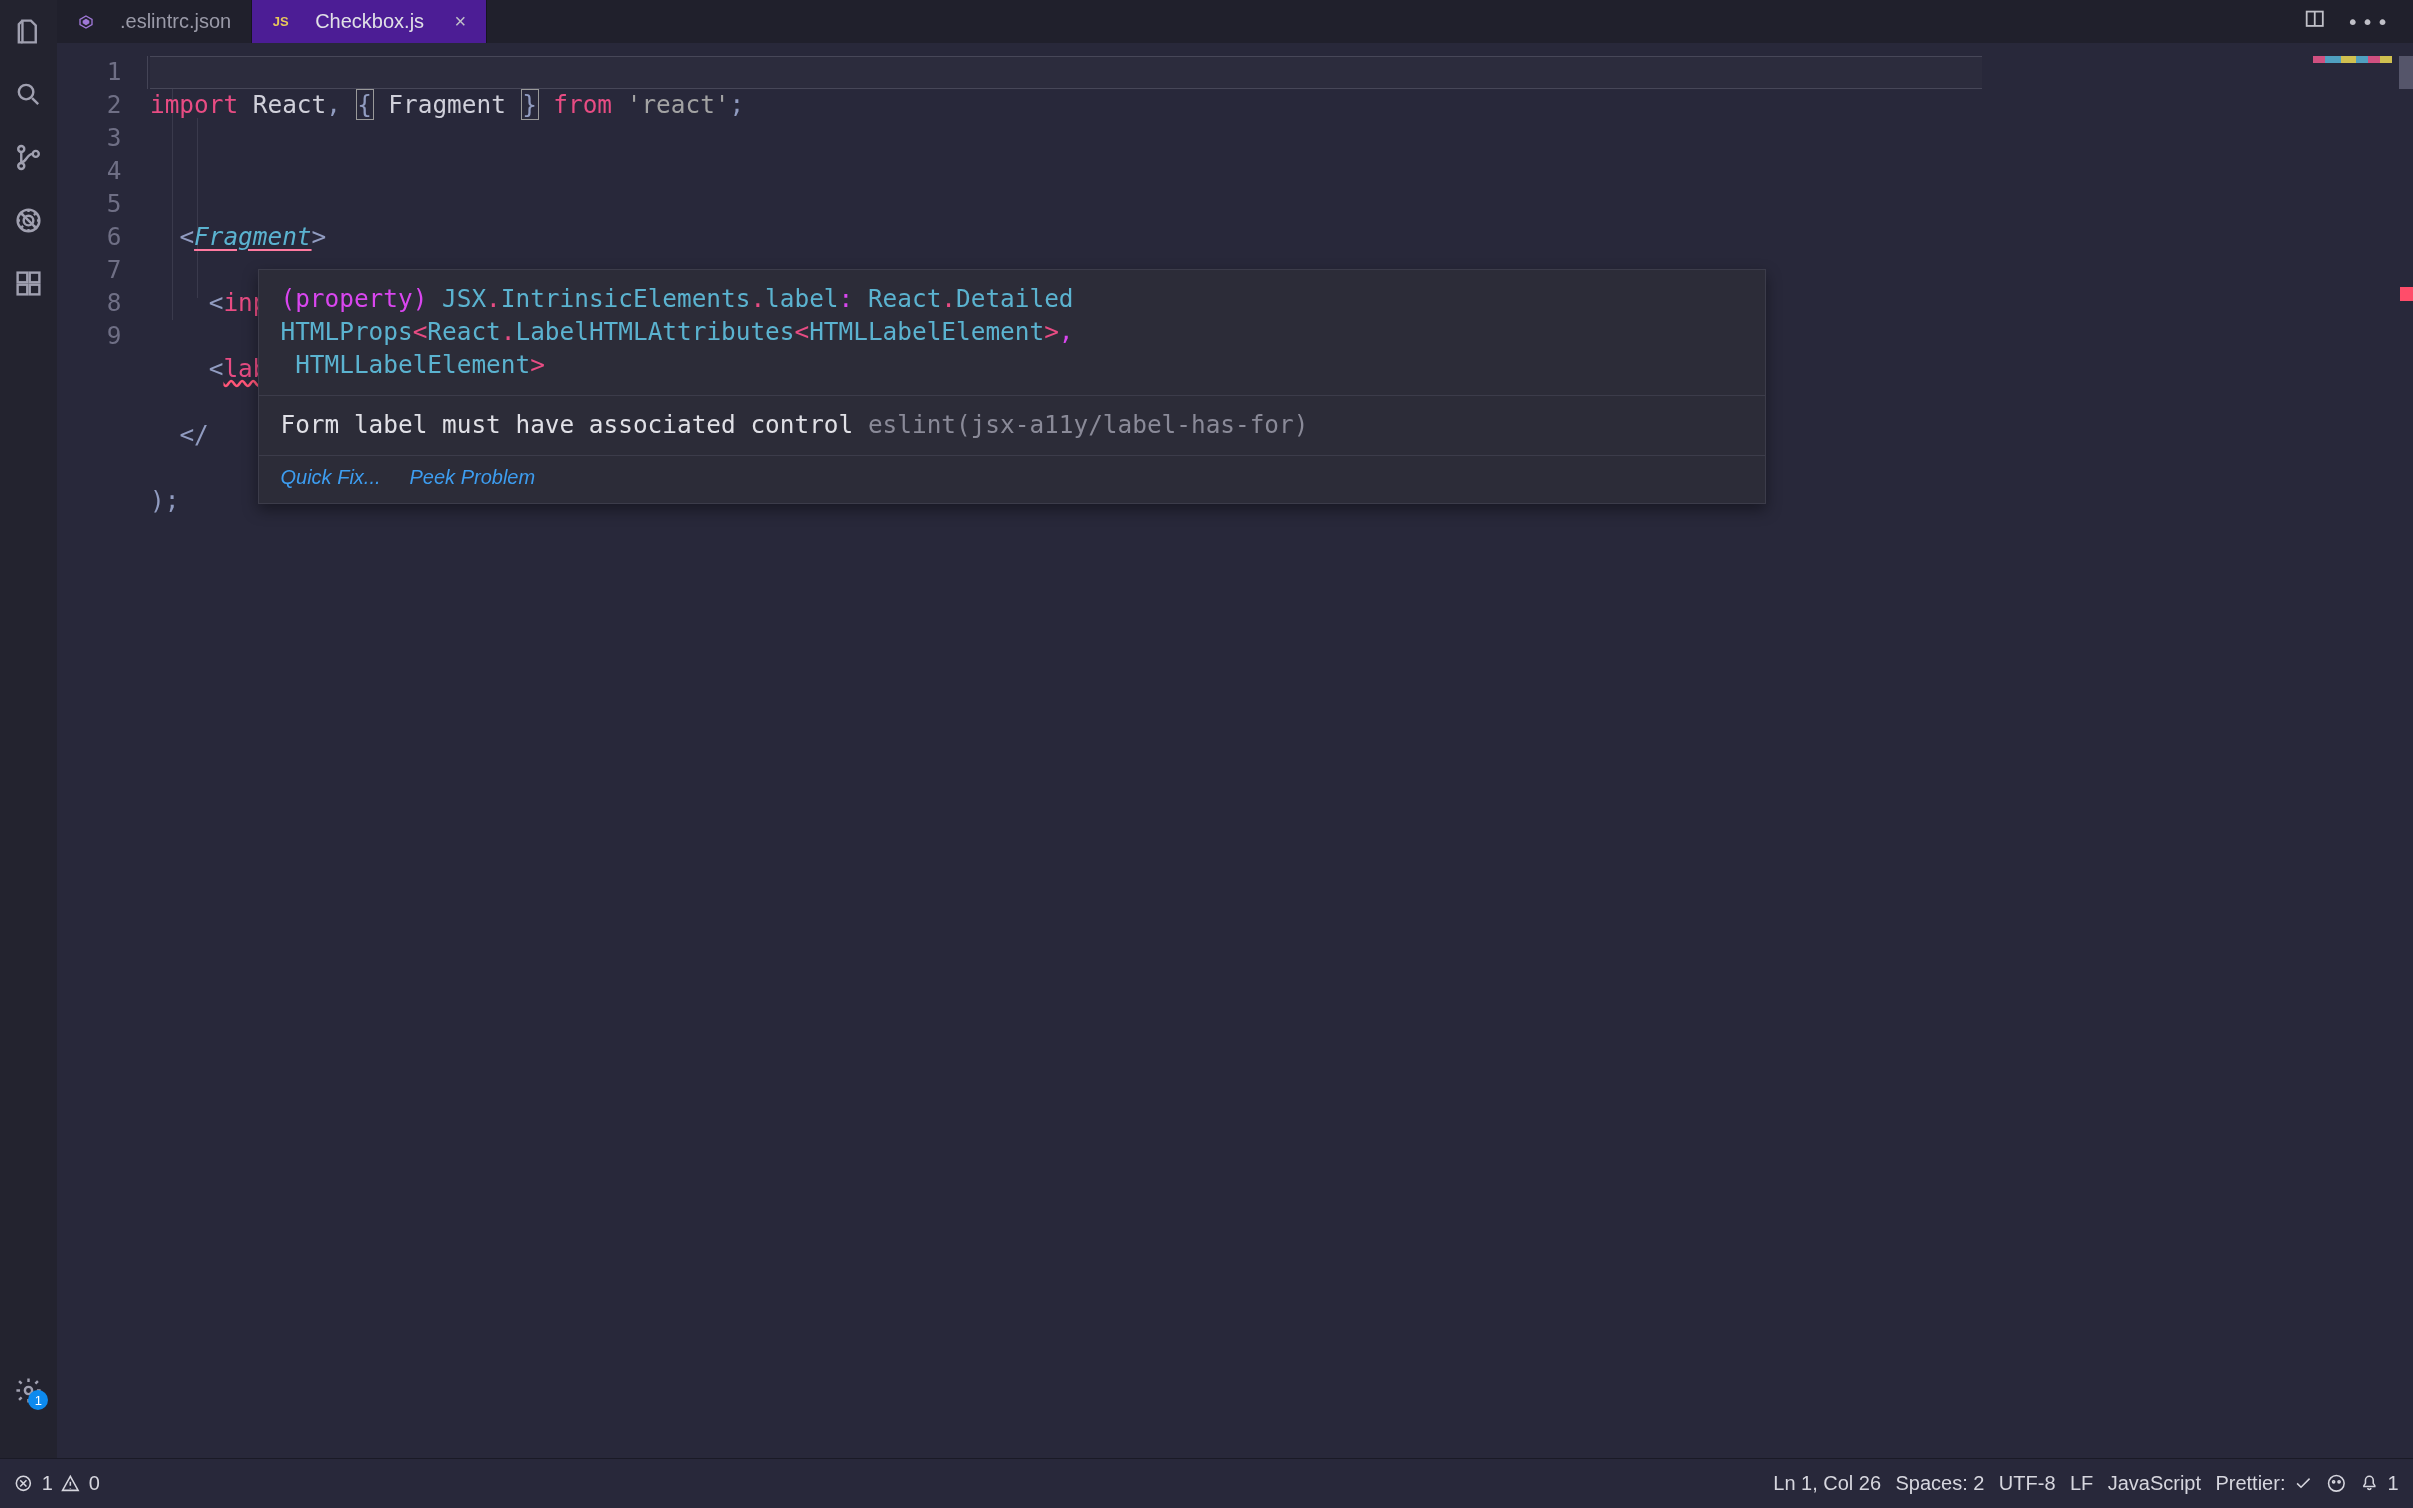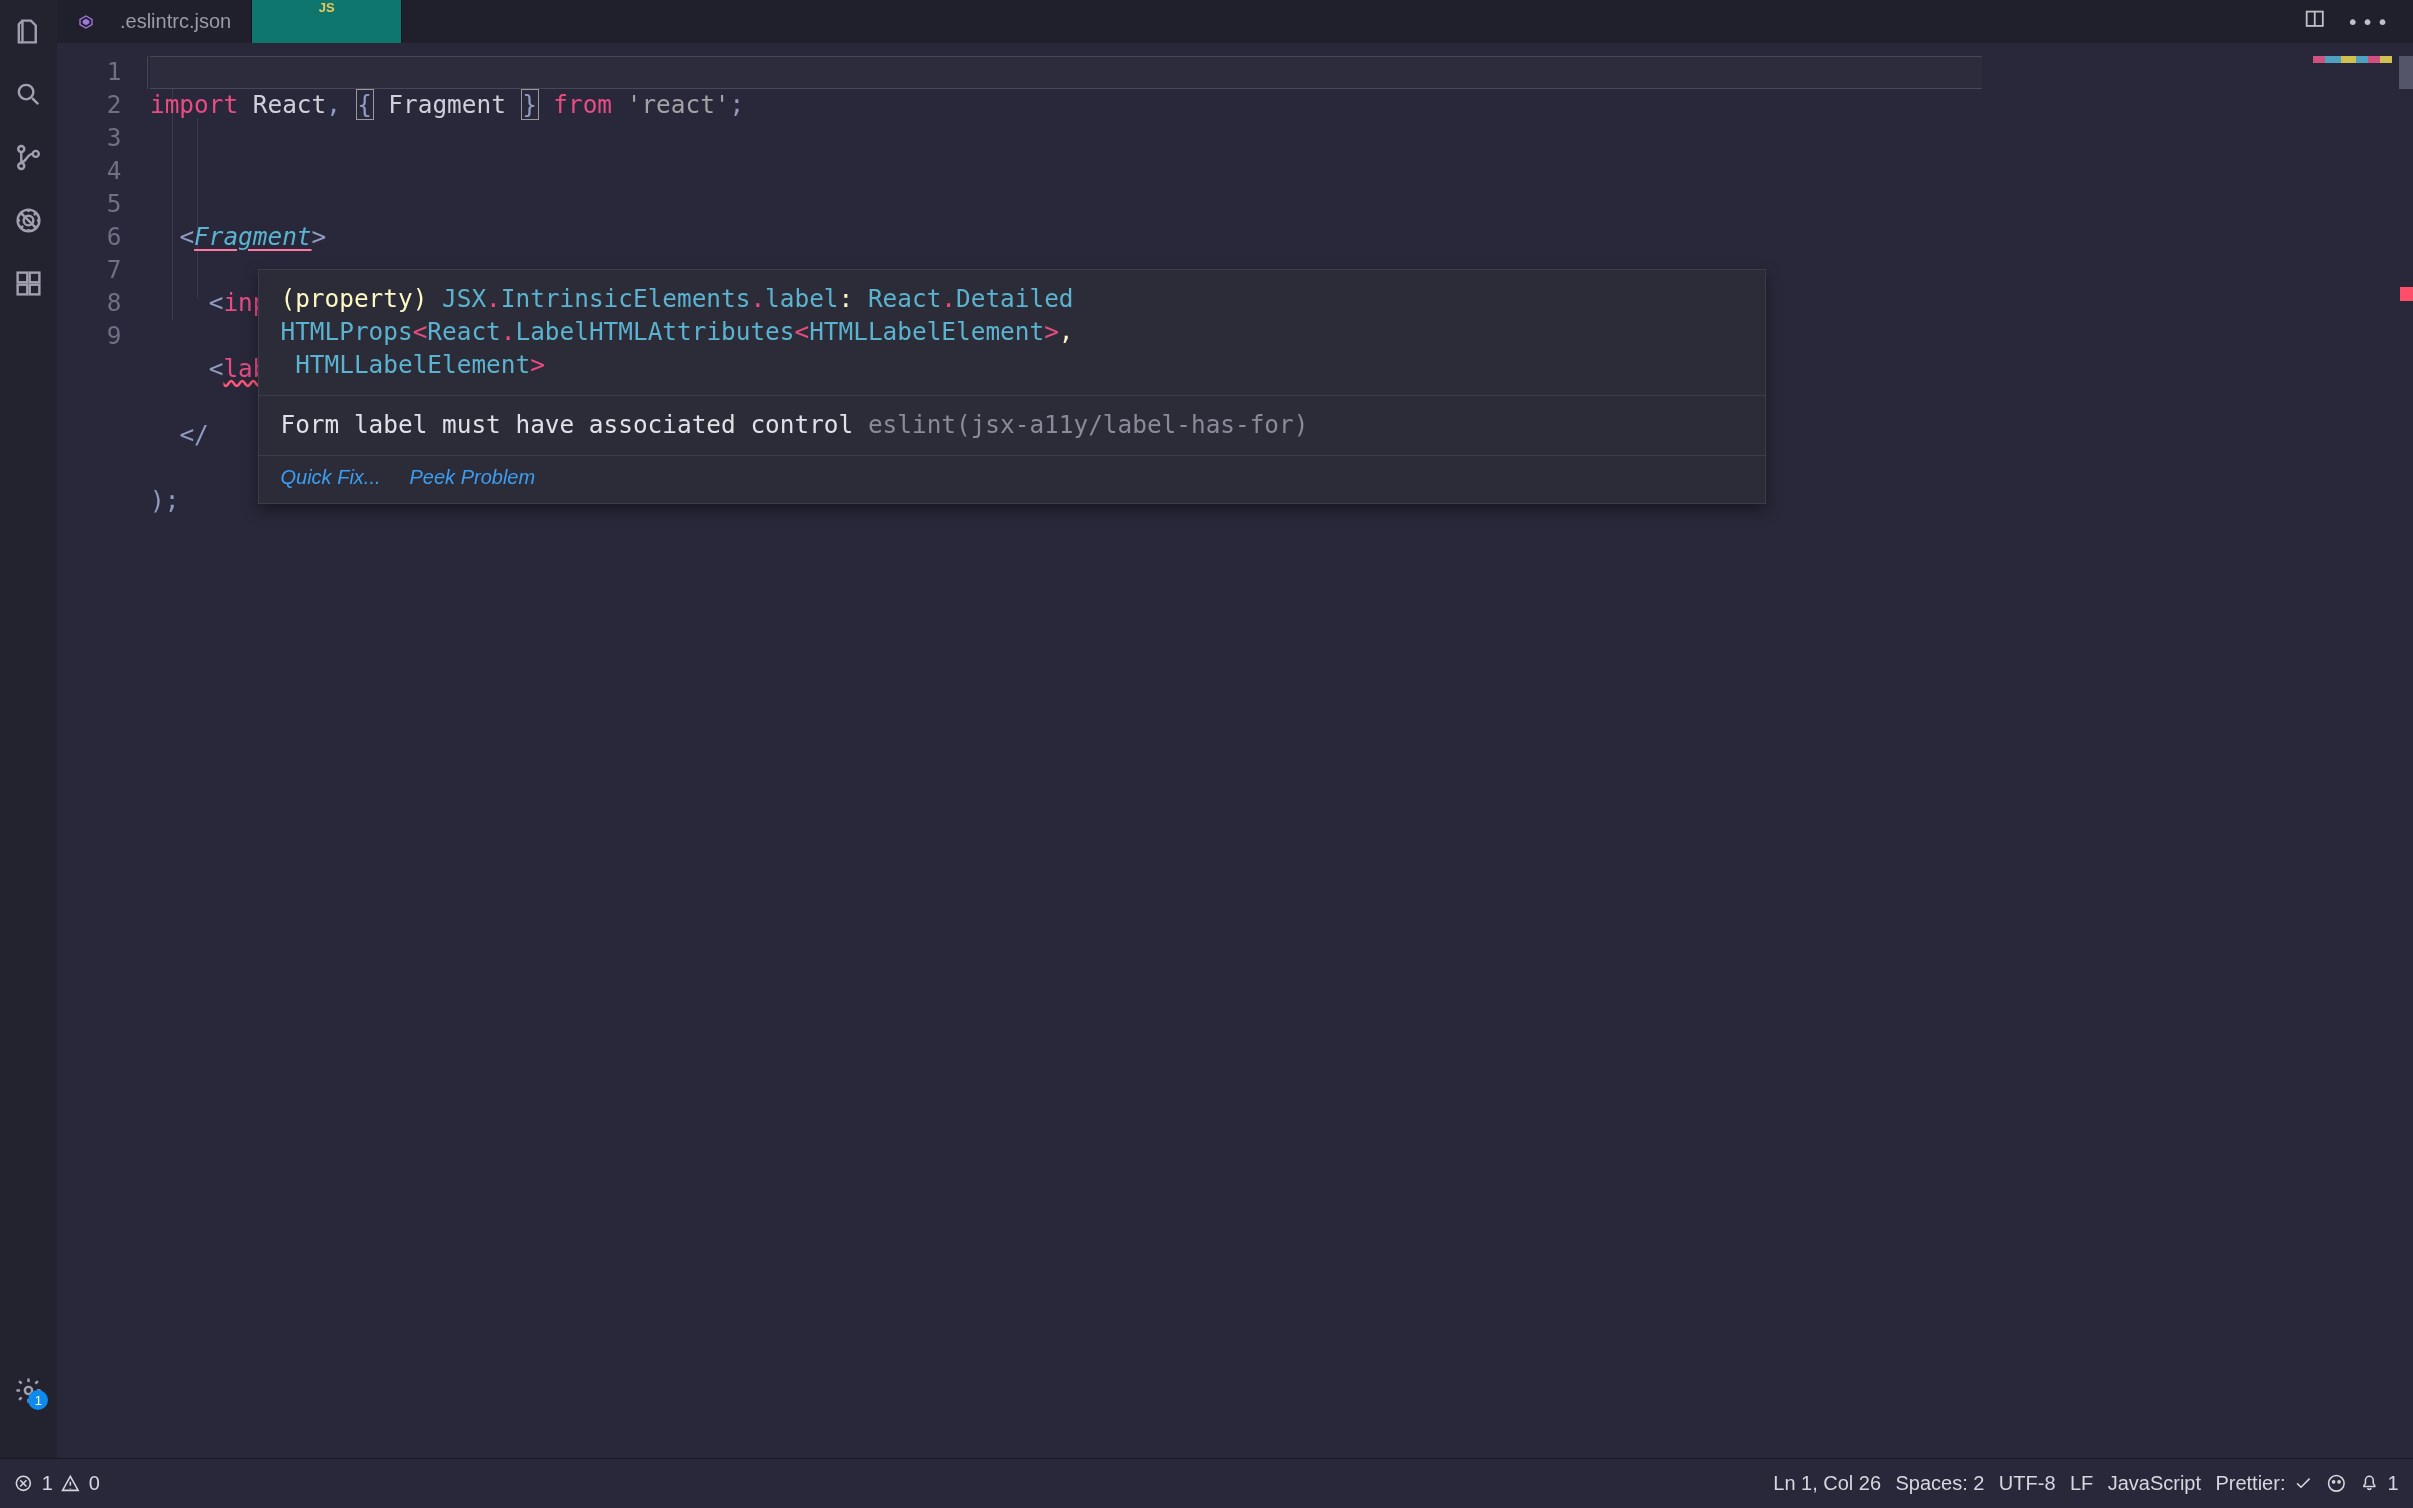--- a/index.html
+++ b/index.html
@@ -61,23 +61,22 @@
     align-items: center;
     padding: 0 20px;
     gap: 26px;
     color: #9a9aa8;
     font-family: -apple-system, sans-serif;
     font-size: 20px;
     border-right: 0.7px solid #15151f;
     position: relative;
   }
   .tab.active {
-    background: #0f766e;
+    background: #4c1d95;
     color: #e0e0e6;
-    flex-direction: column;
   }
   .tab .tab-icon { width: 17px; height: 17px; display:flex; align-items:center; justify-content:center; }
   .tab .lang { color: #e8c85a; font-size: 13px; font-weight: bold; }
   .tab .close { font-size: 20px; color: #c0c0c8; margin-left: 4.3px; }
   .tab-bar .flex { flex: 1; }
   .tabbar-actions { display:flex; align-items:center; gap: 21.5px; padding-right: 21.5px; color:#c0c0c8;}
   .tabbar-actions svg { width: 21.5px; height: 21.5px; stroke: currentColor; fill: none; stroke-width: 2;}
   .dots { letter-spacing: 2.9px; font-size: 20px; }
 
   
@@ -154,21 +153,21 @@
     top: 226px;
     width: 1508px;
     background: #2c2c38;
     border: 0.7px solid #3c3c4a;
     box-shadow: 0 5.7px 14.4px rgba(0,0,0,0.4);
     font-size: 24.4px;
   }
   .hover .section { padding: 13px 21.5px; }
   .hover .divider { border-top: 0.7px solid #3c3c4a; }
   .hover-ts { color: #d0d0da; white-space: pre-wrap; line-height:1.35; }
-  .hover-ts .pnc{color:#fef9c3;}
+  .hover-ts .pnc{color:#d946ef;}
   .hover-ts .tstype{color:#5bb3d0;}
   .hover-ts .tsmod{color:#5bb3d0;}
   .hover-ts .dot{color:#e84c83;}
   .hover-ts .ang{color:#e84c83;}
   .hover-msg { color: #e0e0e6; }
   .hover-rule { color: #8a8a98; margin-top: 31px; }
   .hover-actions { padding: 8.6px 21.5px 11.5px; display:flex; gap: 29px; font-style: italic; }
   .hover-actions a { color: #3d9df0; font-family: -apple-system, sans-serif; font-size: 20px; text-decoration: none; }
 
   

